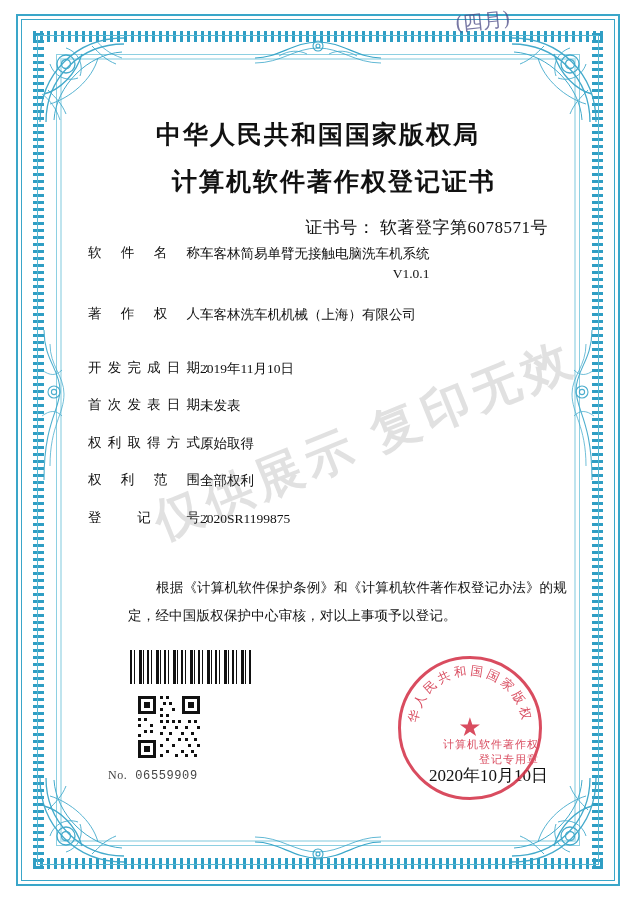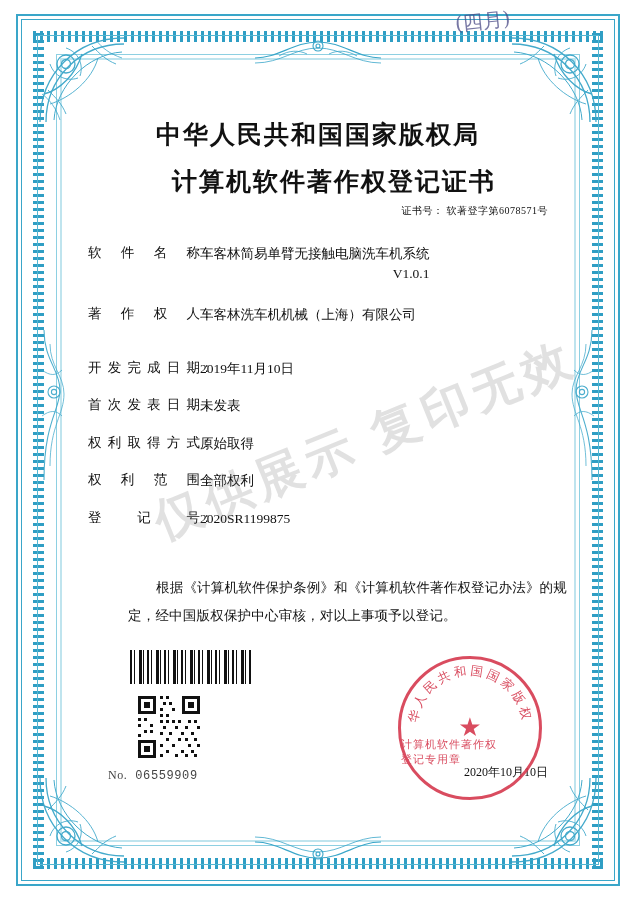--- a/index.html
+++ b/index.html
@@ -127,23 +127,23 @@
     width: 100%;
     text-align: center;
     font-size: 25px;
     letter-spacing: 2px;
     color: #111;
     font-weight: 700;
     padding-left: 16px;
   }
   .cert-no {
     position: absolute;
-    top: 146px;
+    top: 158px;
     right: 28px;
-    font-size: 10px;
+    font-size: 17px;
     color: #111;
     letter-spacing: .5px;
   }
 
   .rows {
     position: absolute;
     top: 186px;
     left: 28px;
     width: 470px;
   }
@@ -221,21 +221,21 @@
     color: #444;
     letter-spacing: .6px;
     font-family: "Liberation Mono", "DejaVu Sans Mono", monospace;
   }
   .serial .no { font-family: "Liberation Serif", serif; }
 
   .date {
     position: absolute;
     right: 28px;
     top: 706px;
-    font-size: 12px;
+    font-size: 17px;
     color: #111;
   }
 
   
   .seal {
     position: absolute;
     right: 34px;
     top: 598px;
     width: 138px;
     height: 138px;
@@ -248,21 +248,21 @@
     left: 50%; top: 50%;
     transform: translate(-50%, -50%);
     color: #d4344a;
     font-size: 26px;
     line-height: 1;
   }
   .seal .inner-text {
     position: absolute;
     left: 0; right: 0;
     top: 78px;
-    text-align: left;
+    text-align: right;
     color: #d4344a;
     font-size: 11px;
     line-height: 1.35;
     letter-spacing: 1px;
   }
   .seal svg { position: absolute; left: 0; top: 0; }
 
   
   .watermark {
     position: absolute;

